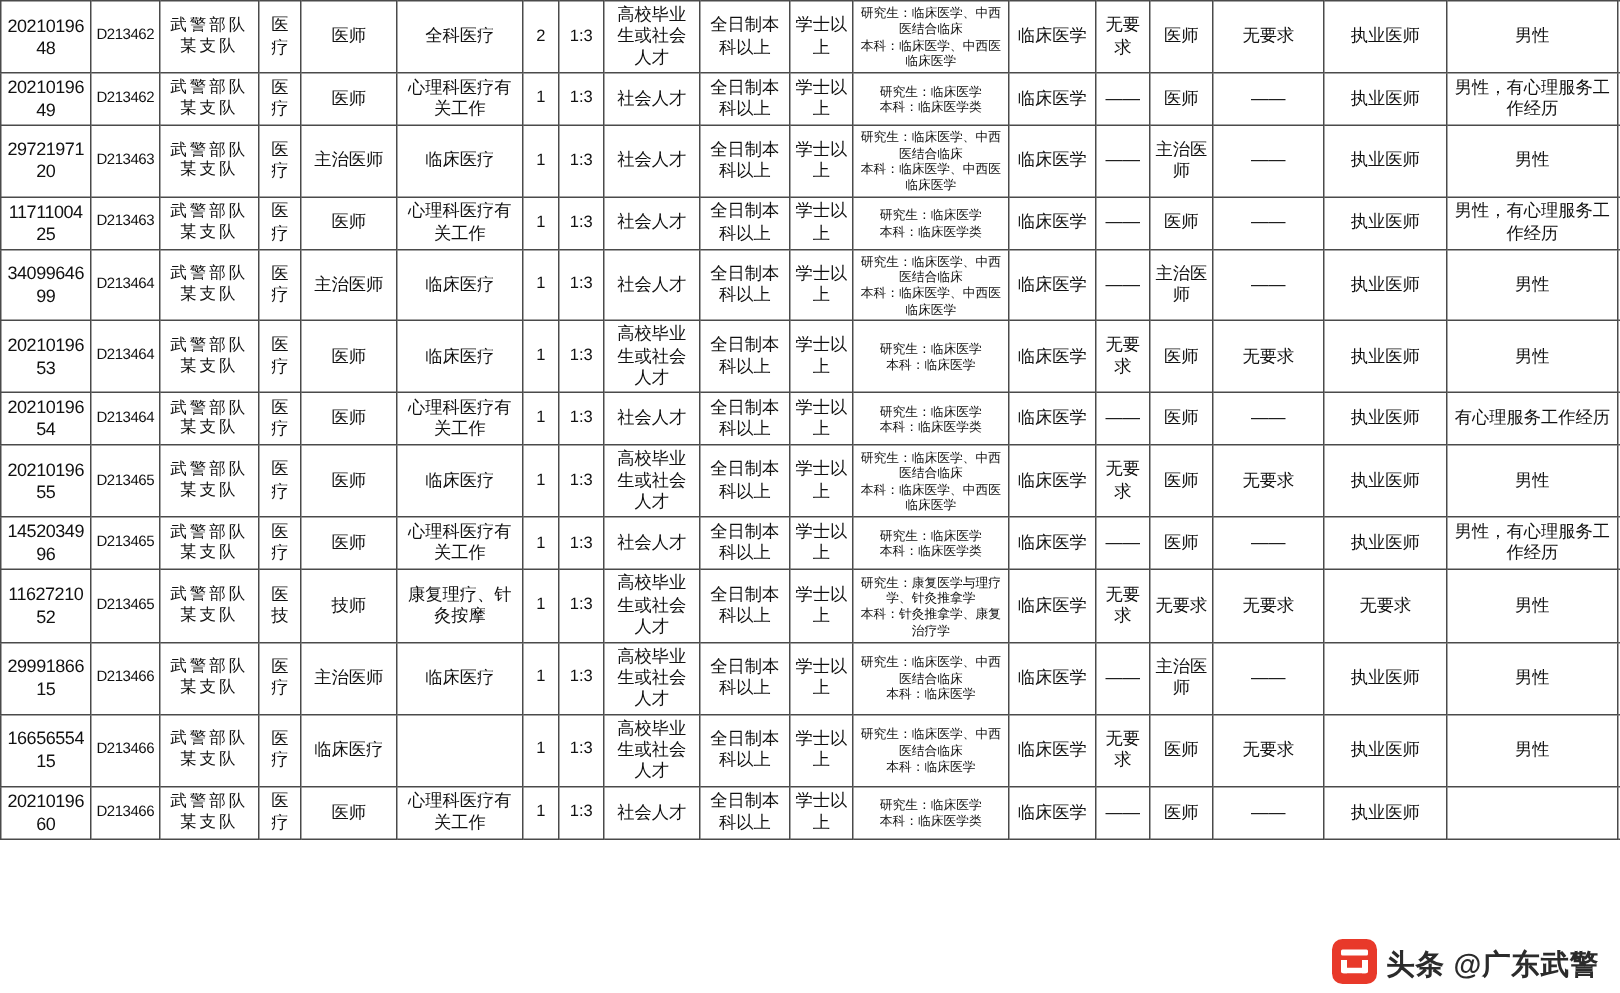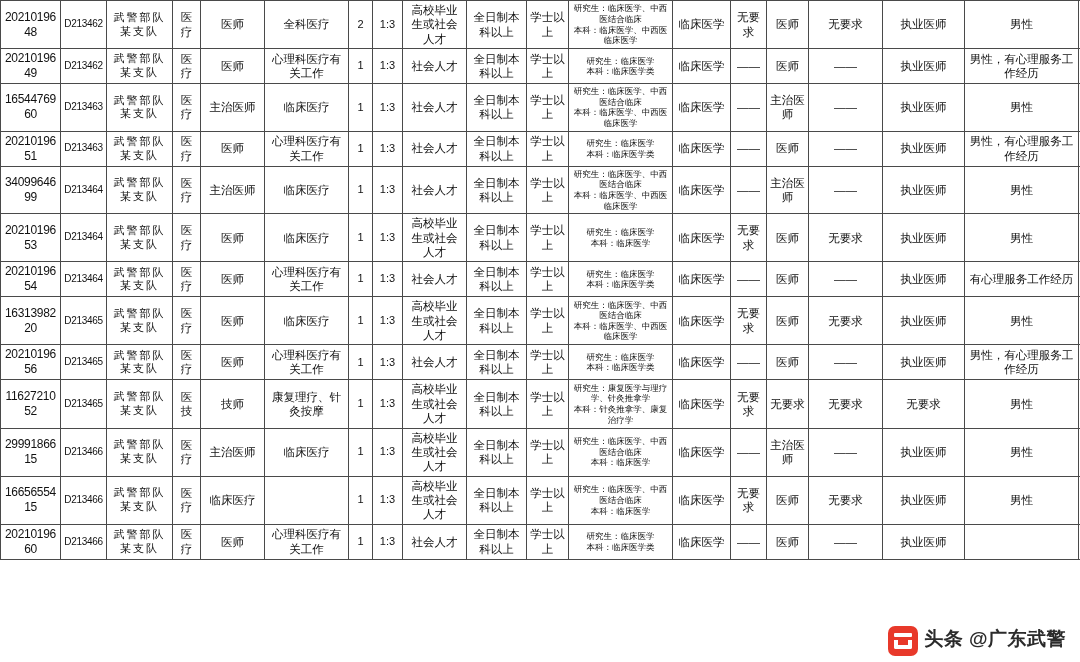--- a/index.html
+++ b/index.html
@@ -64,21 +64,21 @@
   .fs-main { font-size: 11.5px; }
   .fs-tiny { font-size: 8.5px; line-height: 1.15; }
   .fs-num { font-size: 11px; }
 
   
   .watermark {
     position: absolute;
     right: 14px;
     bottom: 6px;
     display: flex;
-    align-items: flex-start;
+    align-items: flex-end;
     gap: 6px;
     pointer-events: none;
   }
   .wm-logo {
     width: 30px;
     height: 30px;
     border-radius: 7px;
     background: #e8392a;
     position: relative;
     flex: none;
@@ -176,42 +176,42 @@
           <td class="fs-tiny">研究生：临床医学<br>本科：临床医学类</td>
           <td class="fs-main">临床医学</td>
           <td class="fs-main">——</td>
           <td class="fs-main">医师</td>
           <td class="fs-main">——</td>
           <td class="fs-main">执业医师</td>
           <td class="fs-main">男性，有心理服务工作经历</td>
           <td class="fs-main">广东珠海</td>
         </tr>
         <tr>
-          <td class="fs-code">1654476960</td>
+          <td class="fs-code">2972197120</td>
           <td class="fs-id">D213463</td>
           <td class="fs-unit">武警部队某支队</td>
           <td class="fs-main">医疗</td>
           <td class="fs-main">主治医师</td>
           <td class="fs-main">临床医疗</td>
           <td class="fs-num">1</td>
           <td class="fs-num">1:3</td>
           <td class="fs-main">社会人才</td>
           <td class="fs-main">全日制本科以上</td>
           <td class="fs-main">学士以上</td>
           <td class="fs-tiny">研究生：临床医学、中西医结合临床<br>本科：临床医学、中西医临床医学</td>
           <td class="fs-main">临床医学</td>
           <td class="fs-main">——</td>
           <td class="fs-main">主治医师</td>
           <td class="fs-main">——</td>
           <td class="fs-main">执业医师</td>
           <td class="fs-main">男性</td>
           <td class="fs-main">广东汕头</td>
         </tr>
         <tr>
-          <td class="fs-code">2021019651</td>
+          <td class="fs-code">1171100425</td>
           <td class="fs-id">D213463</td>
           <td class="fs-unit">武警部队某支队</td>
           <td class="fs-main">医疗</td>
           <td class="fs-main">医师</td>
           <td class="fs-main">心理科医疗有关工作</td>
           <td class="fs-num">1</td>
           <td class="fs-num">1:3</td>
           <td class="fs-main">社会人才</td>
           <td class="fs-main">全日制本科以上</td>
           <td class="fs-main">学士以上</td>
@@ -281,42 +281,42 @@
           <td class="fs-tiny">研究生：临床医学<br>本科：临床医学类</td>
           <td class="fs-main">临床医学</td>
           <td class="fs-main">——</td>
           <td class="fs-main">医师</td>
           <td class="fs-main">——</td>
           <td class="fs-main">执业医师</td>
           <td class="fs-main">有心理服务工作经历</td>
           <td class="fs-main">广东佛山</td>
         </tr>
         <tr>
-          <td class="fs-code">1631398220</td>
+          <td class="fs-code">2021019655</td>
           <td class="fs-id">D213465</td>
           <td class="fs-unit">武警部队某支队</td>
           <td class="fs-main">医疗</td>
           <td class="fs-main">医师</td>
           <td class="fs-main">临床医疗</td>
           <td class="fs-num">1</td>
           <td class="fs-num">1:3</td>
           <td class="fs-main">高校毕业生或社会人才</td>
           <td class="fs-main">全日制本科以上</td>
           <td class="fs-main">学士以上</td>
           <td class="fs-tiny">研究生：临床医学、中西医结合临床<br>本科：临床医学、中西医临床医学</td>
           <td class="fs-main">临床医学</td>
           <td class="fs-main">无要求</td>
           <td class="fs-main">医师</td>
           <td class="fs-main">无要求</td>
           <td class="fs-main">执业医师</td>
           <td class="fs-main">男性</td>
           <td class="fs-main">广东江门</td>
         </tr>
         <tr>
-          <td class="fs-code">2021019656</td>
+          <td class="fs-code">1452034996</td>
           <td class="fs-id">D213465</td>
           <td class="fs-unit">武警部队某支队</td>
           <td class="fs-main">医疗</td>
           <td class="fs-main">医师</td>
           <td class="fs-main">心理科医疗有关工作</td>
           <td class="fs-num">1</td>
           <td class="fs-num">1:3</td>
           <td class="fs-main">社会人才</td>
           <td class="fs-main">全日制本科以上</td>
           <td class="fs-main">学士以上</td>

